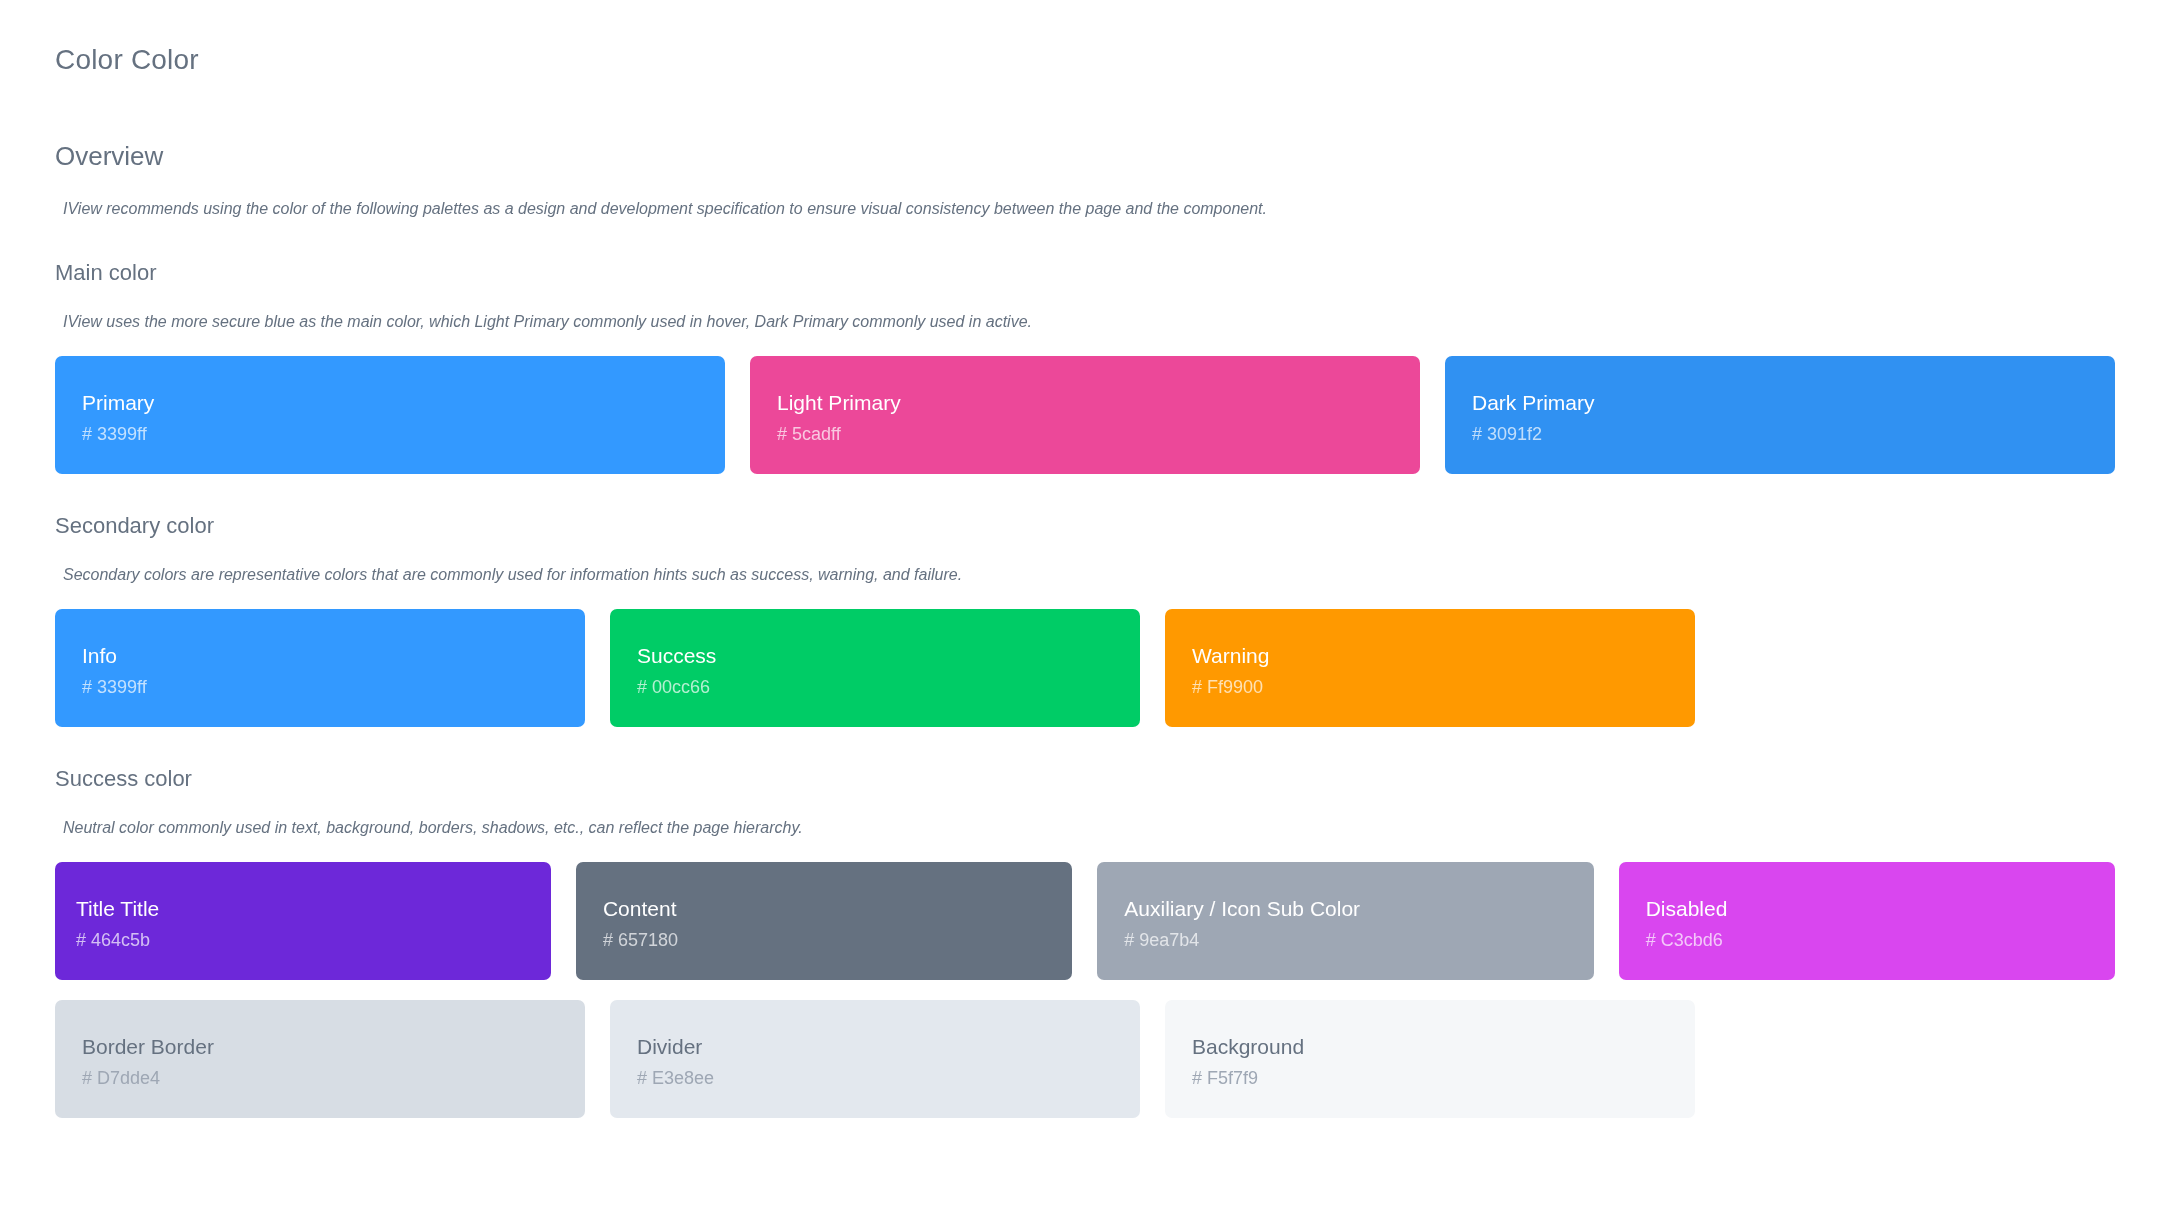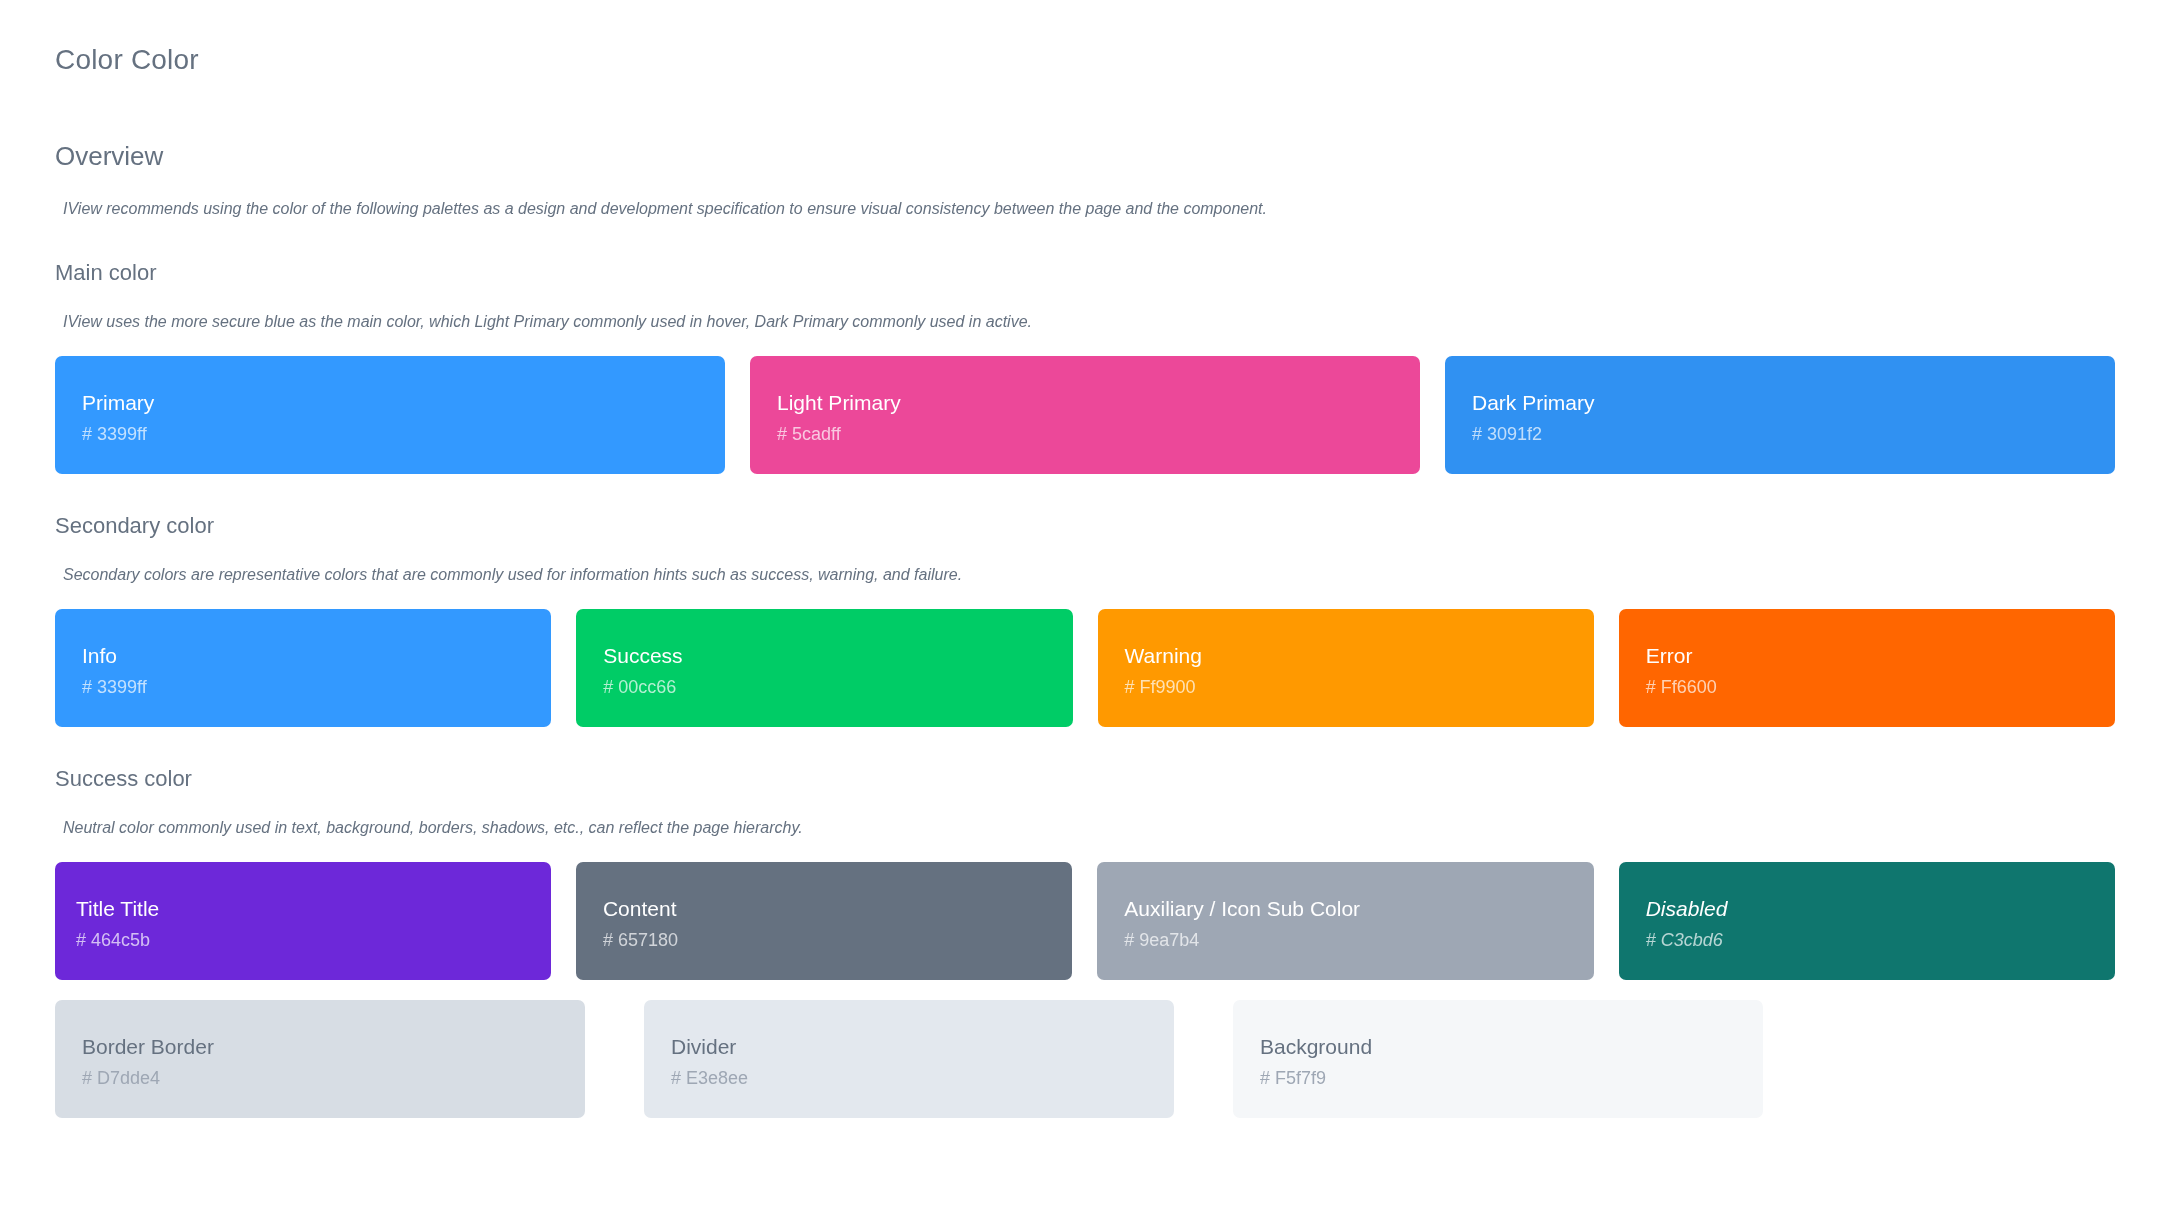--- a/index.html
+++ b/index.html
@@ -48,21 +48,20 @@
     margin: 24px 0 0 8px;
     line-height: 1.4;
     font-style: italic;
   }
   .swatch-row {
     display: flex;
     margin-top: 22px;
   }
   .swatch-row.tight {
     margin-top: 20px;
-    gap: 34px;
   }
   .swatch {
     height: 118px;
     border-radius: 7px;
     box-sizing: border-box;
     padding: 34px 0 0 27px;
     margin-right: 25px;
     display: flex;
     flex-direction: column;
     justify-content: flex-start;
@@ -128,42 +127,38 @@
         <div class="hex"># 3399ff</div>
       </div>
       <div class="swatch text-light" style="background: rgb(0, 204, 102);">
         <div class="name">Success</div>
         <div class="hex"># 00cc66</div>
       </div>
       <div class="swatch text-light" style="background: rgb(255, 153, 0);">
         <div class="name">Warning</div>
         <div class="hex"># Ff9900</div>
       </div>
-      <div class="swatch text-light" style="background: rgb(255, 102, 0);">
-        <div class="name">Error</div>
-        <div class="hex"># Ff6600</div>
-      </div>
     </div>
 
   <h3 class="section-h3">Success color</h3>
   <p class="desc">Neutral color commonly used in text, background, borders, shadows, etc., can reflect the page hierarchy.</p>
   <div class="swatch-row row-quad" id="row-neutral-1">
       <div class="swatch text-light" style="background: #6d28d9; padding-left: 21px;">
         <div class="name">Title Title</div>
         <div class="hex"># 464c5b</div>
       </div>
       <div class="swatch text-light" style="background: rgb(101, 113, 128);">
         <div class="name">Content</div>
         <div class="hex"># 657180</div>
       </div>
       <div class="swatch text-light" style="background: rgb(158, 167, 180);">
         <div class="name">Auxiliary / Icon Sub Color</div>
         <div class="hex"># 9ea7b4</div>
       </div>
-      <div class="swatch text-light" style="background: #0f766e; font-style: italic;">
+      <div class="swatch text-light" style="background: #d946ef;">
         <div class="name">Disabled</div>
         <div class="hex"># C3cbd6</div>
       </div>
     </div>
   <div class="swatch-row row-triple tight" id="row-neutral-2">
       <div class="swatch text-dark" style="background: rgb(215, 221, 228);">
         <div class="name">Border Border</div>
         <div class="hex"># D7dde4</div>
       </div>
       <div class="swatch text-dark" style="background: rgb(227, 232, 238);">

